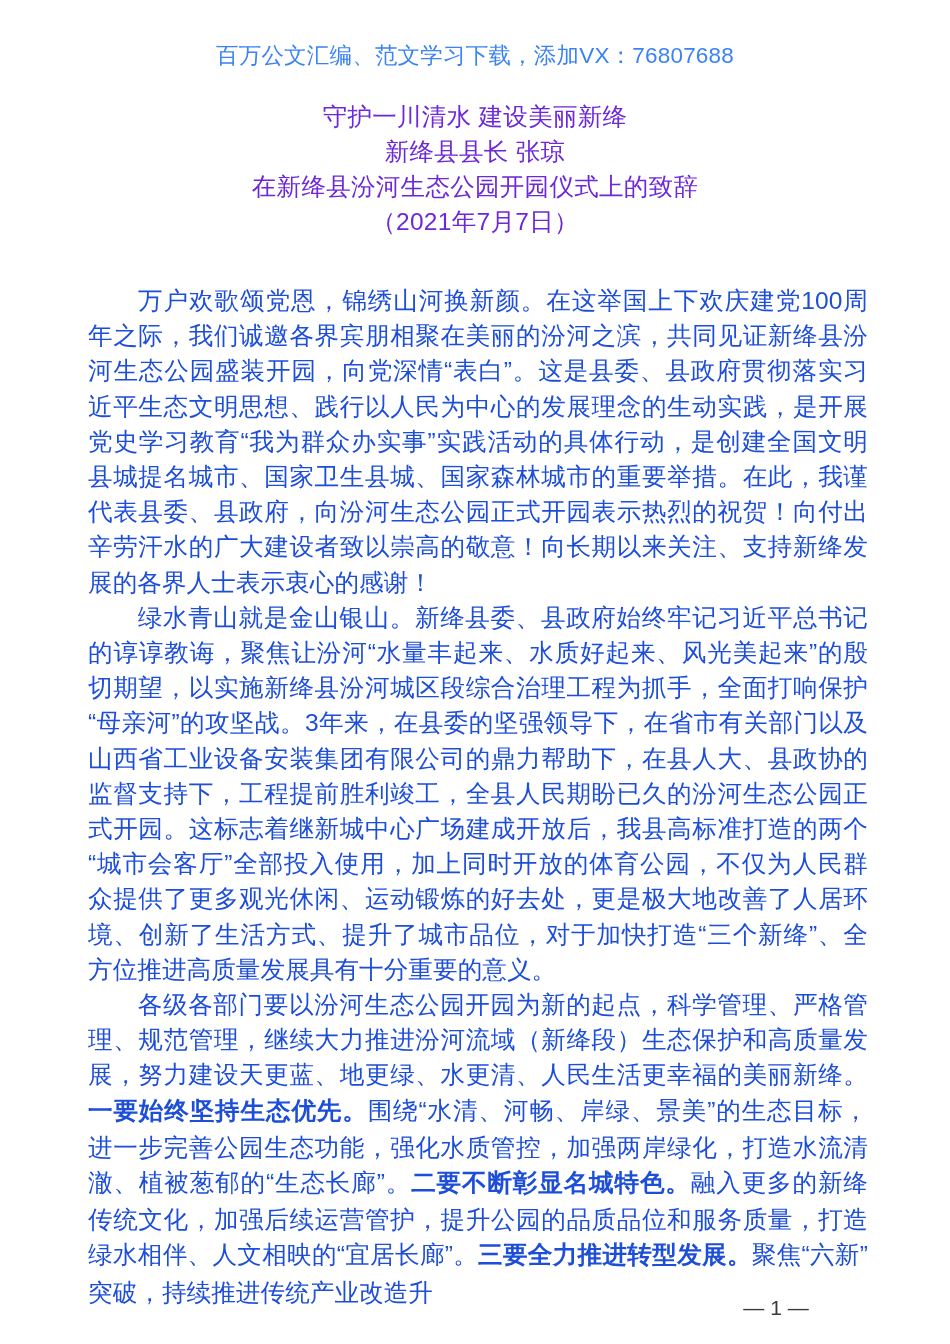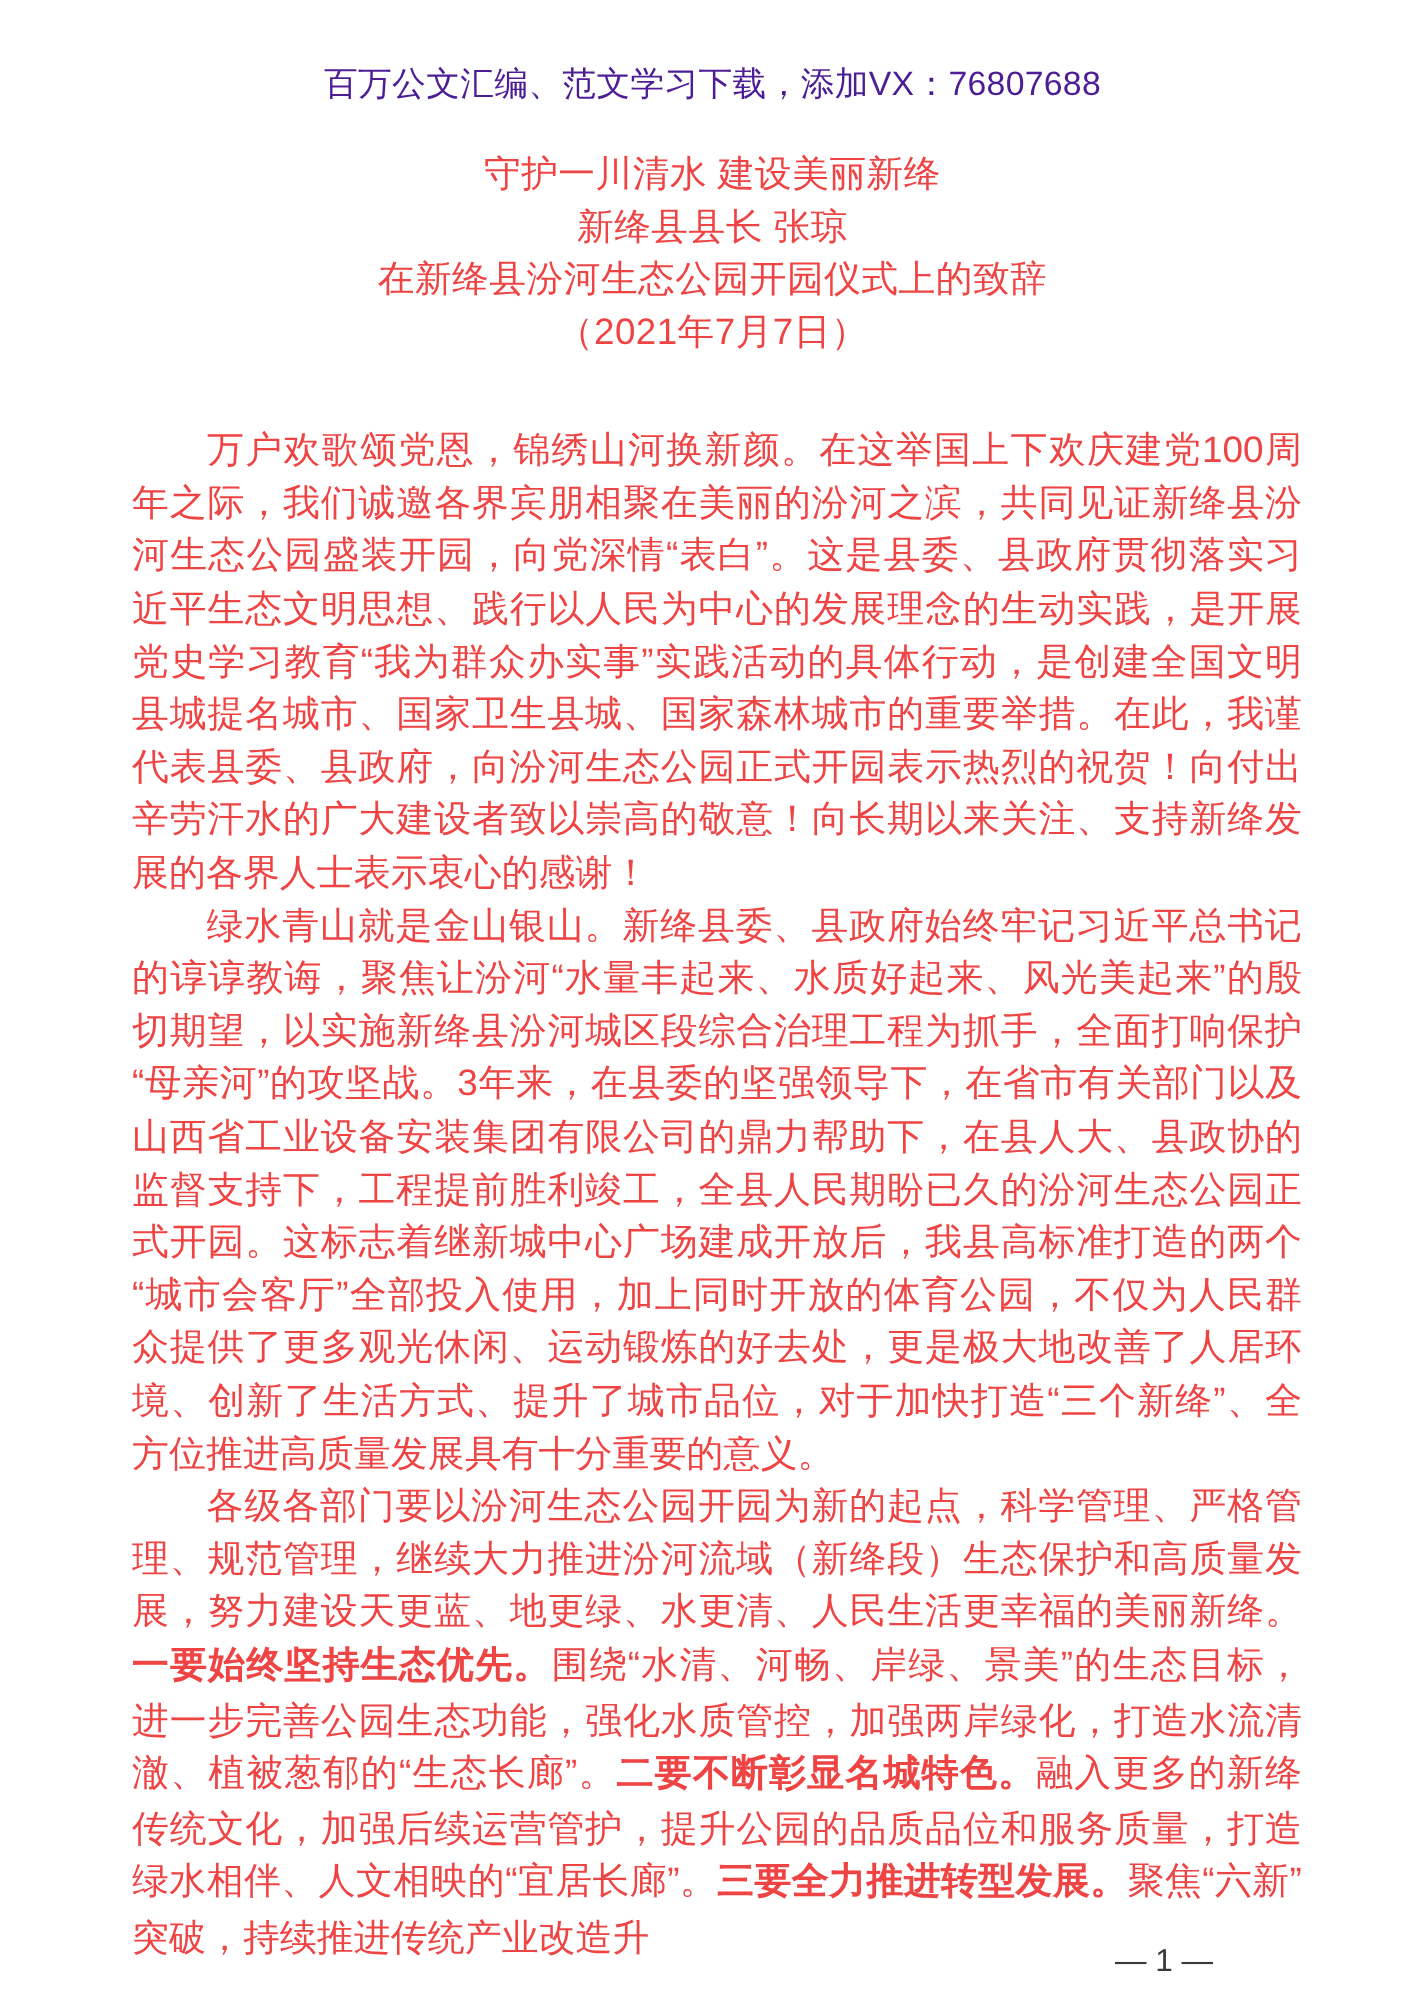--- a/index.html
+++ b/index.html
@@ -24,56 +24,56 @@
   
   .promo-header {
     position: absolute;
     top: 41px;
     left: 0;
     width: 950px;
     text-align: center;
     font-size: 22.5px;
     line-height: 30px;
     letter-spacing: 0.2px;
-    color: #4c1d95;
+    color: #3b82f6;
     white-space: nowrap;
   }
 
   
   .title-block {
     position: absolute;
     top: 99px;
     left: 0;
     width: 950px;
     text-align: center;
   }
   .title-line {
     font-size: 24.5px;
     line-height: 35px;
     letter-spacing: 0.3px;
-    color: #ef4444;
+    color: #6d28d9;
     white-space: nowrap;
   }
 
   
   .body-block {
     position: absolute;
     top: 283px;
     left: 88px;
     width: 780px;
   }
   p.para {
     margin: 0;
     font-size: 24.6px;
     line-height: 35.2px;
     letter-spacing: 0.05px;
     text-align: justify;
     text-justify: inter-character;
     text-align-last: left;
-    color: #ef4444;
+    color: #1d4ed8;
   }
   p.para .indent { display: inline-block; width: 2em; }
   p.para b { font-weight: 700; font-family: Liberation Mono, monospace; }
 
   
   .footer {
     position: absolute;
     bottom: 22px;
     left: 0;
     width: 950px;

